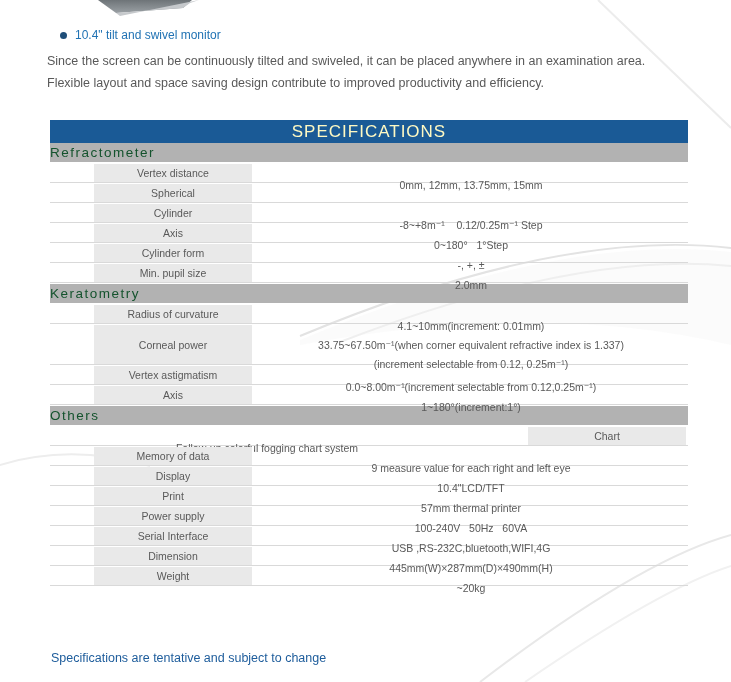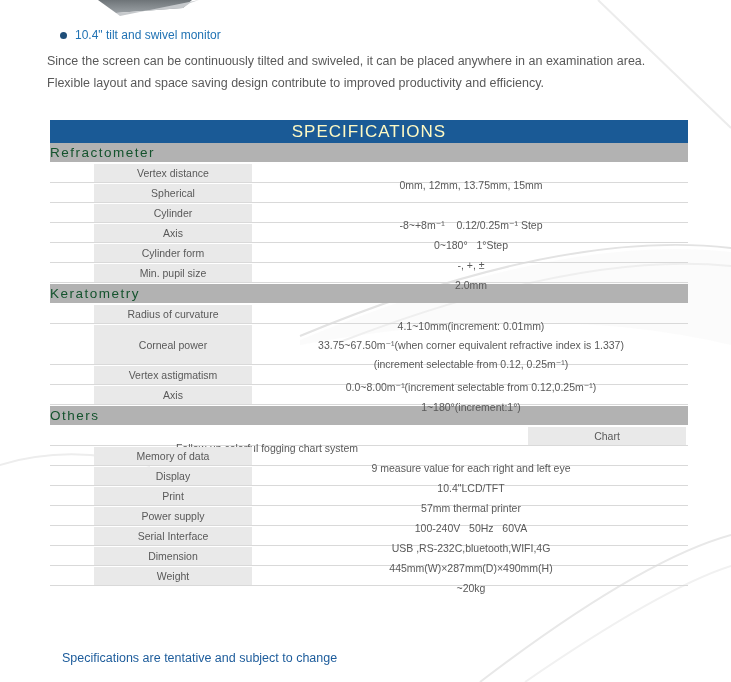--- a/index.html
+++ b/index.html
@@ -41,21 +41,21 @@
   .spec-row{
     display:flex;height:19px;border-bottom:1px solid var(--row-line-gray);margin-bottom:1px;
   }
   .spec-row.tall{height:40px;}
   .cell{display:flex;align-items:center;justify-content:center;color:var(--body-text);font-size:10.5px;white-space:pre-wrap;}
   .cell.label{width:160px;background:var(--label-cell-gray);border-right:2px solid #fff;flex:none;text-align:center;margin-left:44px;}
   .cell.value{flex:1;flex-direction:column;text-align:center;background:transparent;margin-top:21px;}
   .cell.value div{line-height:19px;}
 
   
-  .footnote{position:absolute;left:62px;top:651px;color:var(--footer-blue);font-size:12.5px;}
+  .footnote{position:absolute;left:51px;top:651px;color:var(--footer-blue);font-size:12.5px;}
 </style>
 </head>
 <body>
 
 <div class="page">
 
   <svg class="bg-art" width="731" height="682" viewBox="0 0 731 682">
     <defs>
       <linearGradient id="monGrad" x1="0" y1="0" x2="0" y2="1">
         <stop offset="0" stop-color="#6e7478"></stop>

